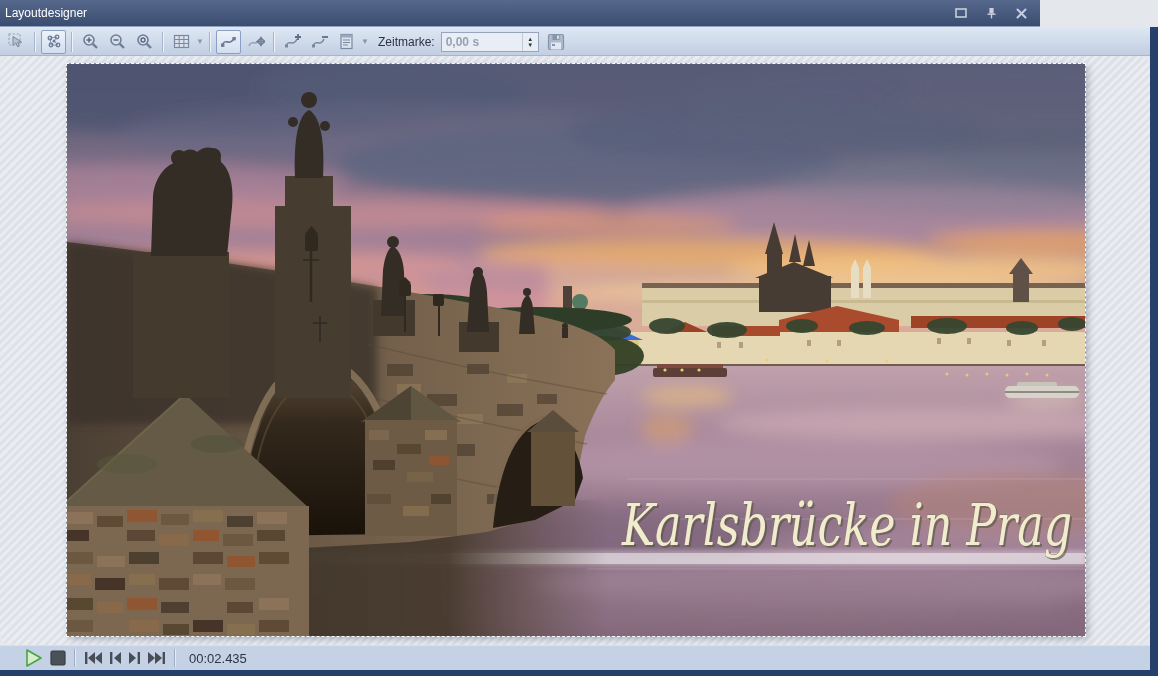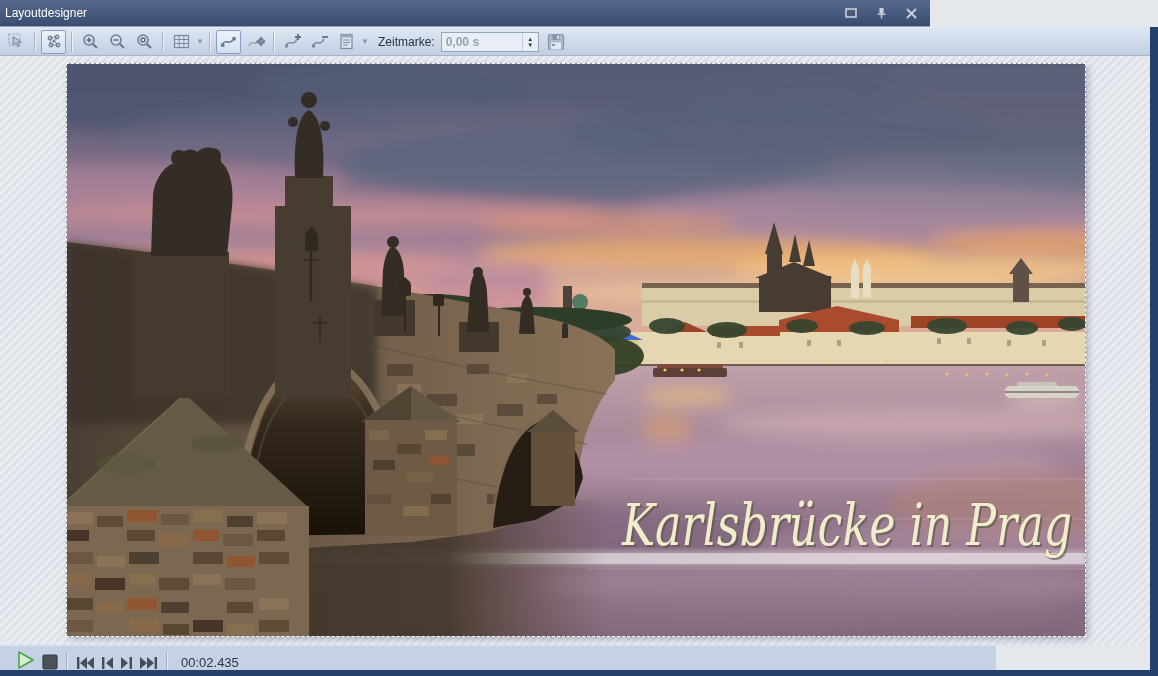--- a/index.html
+++ b/index.html
@@ -1,20 +1,20 @@
 <!DOCTYPE html>
 <html><head>
 <meta charset="utf-8">
 <style>
   html,body{margin:0;padding:0;}
   body{width:1158px;height:676px;overflow:hidden;font-family:"Liberation Sans",sans-serif;background:#e4e7ec;}
   .app{position:relative;width:1158px;height:676px;background:#e4e7ec;}
 
   
-  .titlebar{position:absolute;left:0;top:0;width:930px;height:27px;
+  .titlebar{position:absolute;left:0;top:0;width:1040px;height:27px;
     background:linear-gradient(#56688c,#3a4c6f);display:flex;align-items:center;
     color:#fff;font-size:12px;box-sizing:border-box;padding:0 8px 0 5px;
     border-bottom:1px solid #8fa0bd;}
   .titlebar .title{flex:1;}
   .winctl{display:flex;gap:16px;align-items:center;margin-right:4px;}
   .winctl .wbtn{width:14px;height:14px;display:flex;align-items:center;justify-content:center;cursor:default;}
 
   
   .toolbar{position:absolute;left:0;top:28px;width:1150px;height:28px;
     background:linear-gradient(#dde6f3,#c2cfe2);border-bottom:1px solid #a8b5ca;
@@ -33,22 +33,22 @@
   
   .workarea{position:absolute;left:0;top:56px;width:1150px;height:589px;
     background:repeating-linear-gradient(135deg,#e9ecf1 0px,#e9ecf1 3px,#dee1e8 3px,#dee1e8 6px);border-radius:12px;}
   .photo{position:absolute;left:67px;top:8px;width:1018px;height:572px;
     box-shadow:3px 3px 7px rgba(60,70,90,.35);}
   .photo svg{display:block;}
   .sel1{position:absolute;inset:-1px;border:1px solid #8d939d;pointer-events:none;}
   .sel2{position:absolute;inset:-1px;border:1px dashed #fafafa;pointer-events:none;}
 
   
-  .playbar{position:absolute;left:0;top:645px;width:996px;height:25px;background:#c5d2e6;
-    display:flex;align-items:flex-end;box-sizing:border-box;padding-left:13px;border-top:1px solid #d6e0ef;}
+  .playbar{position:absolute;left:0;top:645px;width:1150px;height:25px;background:#c5d2e6;
+    display:flex;align-items:center;box-sizing:border-box;padding-left:21px;border-top:1px solid #d6e0ef;}
   .pbtn{display:flex;align-items:center;justify-content:center;margin:0 3px;}
   .psep{width:1px;height:18px;background:#9fadc4;border-right:1px solid #e4ebf5;margin:0 5px;}
   .ptime{font-size:13px;color:#2c3442;margin-left:8px;}
 
   
   .border-right{position:absolute;right:0;top:27px;width:8px;height:649px;background:#24406b;}
   .border-bottom{position:absolute;left:0;top:670px;width:1158px;height:6px;background:#24406b;}
 </style>
 </head>
 <body>

